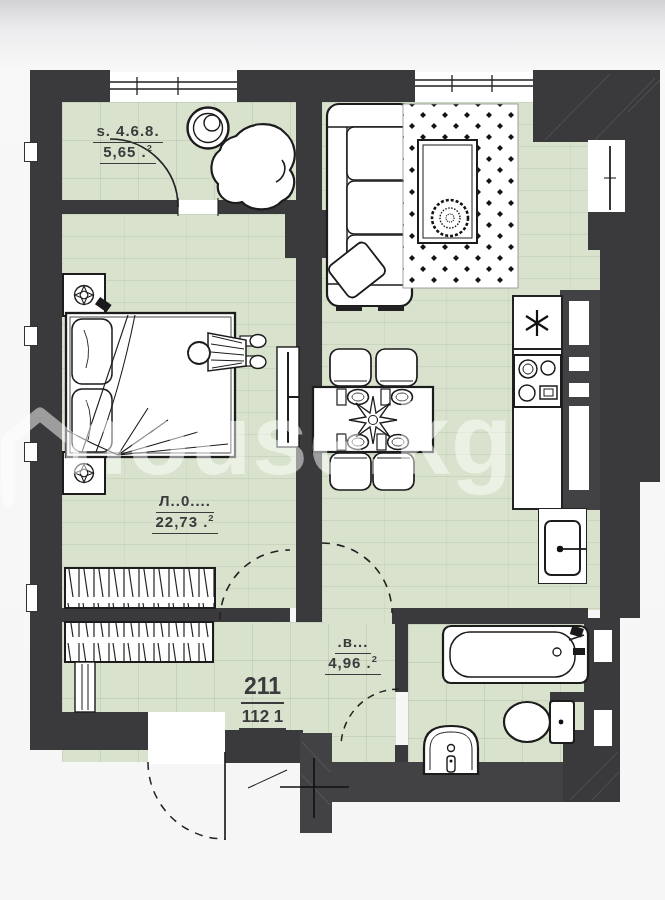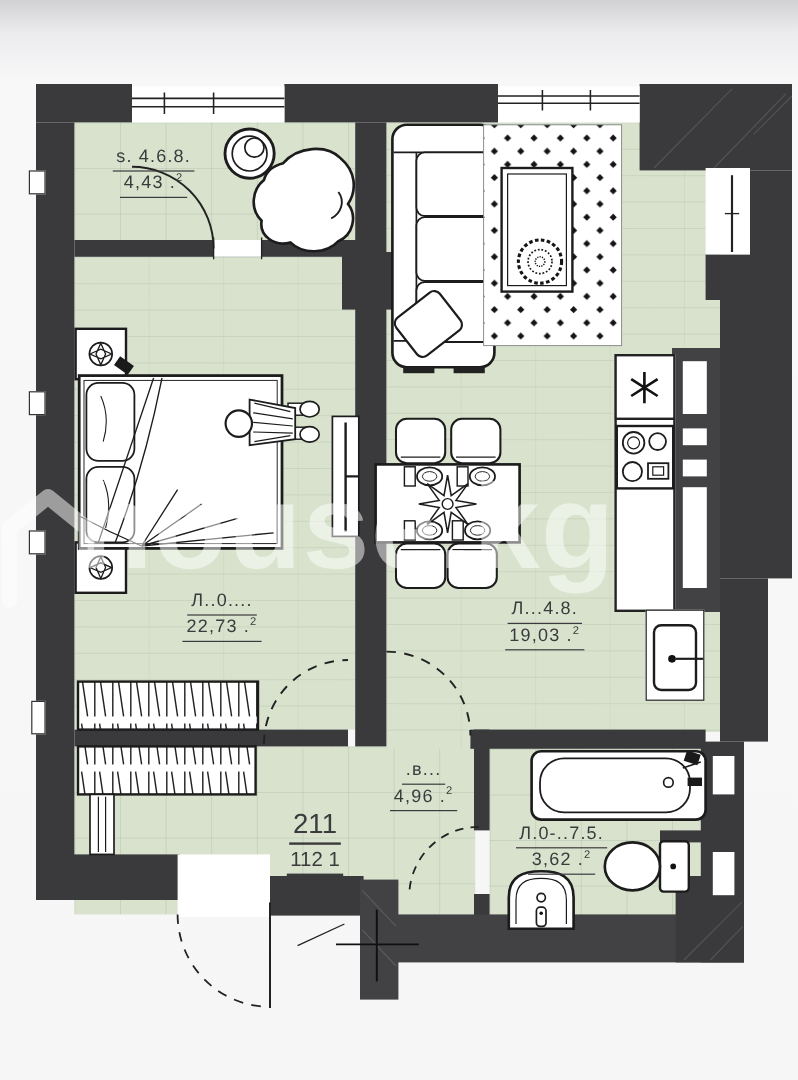--- a/index.html
+++ b/index.html
@@ -14,21 +14,21 @@
     background-size:38px 38px;}
   .plank{background-image:
     linear-gradient(rgba(105,128,95,.13) 1px, transparent 1px),
     linear-gradient(90deg, rgba(105,128,95,.07) 1px, transparent 1px);
     background-size:62px 22px;}
   .wall{position:absolute;background:#3a3a3c;z-index:2;}
   .wall2{position:absolute;background:#424245;z-index:2;}
   .whitebox{position:absolute;background:#ffffff;z-index:3;}
   .counter{position:absolute;background:#fff;border:2px solid #222;box-sizing:border-box;z-index:3;}
   svg.overlay{position:absolute;left:0;top:0;z-index:10;pointer-events:none;}
-  .lbl{position:absolute;z-index:20;color:#3b3b3d;font-weight:normal;text-align:center;line-height:1.25;}
+  .lbl{position:absolute;z-index:20;color:#3b3b3d;font-weight:bold;text-align:center;line-height:1.25;}
   .lbl .ln{display:inline-block;border-bottom:1.6px solid #3b3b3d;padding:0 3px 1px 3px;white-space:nowrap;}
   .lbl sup{font-size:.62em;vertical-align:super;}
   .rm{font-size:15px;letter-spacing:1px;}
   .apt{z-index:20;}
   .apt .a1{font-size:23px;}
   .apt .a2{font-size:17px;}
   .apt .a3{font-size:28px;}
   .apt .ln{border-bottom-width:2.2px;margin-top:2px;}
   #wm{position:absolute;left:0;top:382px;width:528px;height:130px;z-index:30;pointer-events:none;
       color:rgba(255,255,255,0.5);overflow:visible;white-space:nowrap;}
@@ -318,37 +318,29 @@
     <g stroke="#222" stroke-width="1.5" fill="none" stroke-dasharray="8,7">
       <path d="M148,762 A77,77 0 0 0 225,839"></path>
     </g>
     <g stroke="#101010" stroke-width="1.6" fill="none">
       <path d="M280,787 H349 M314,758 V818"></path>
     </g>
   </svg>
 
   <div class="lbl rm" style="left:78px;top:122px;width:100px">
     <span class="ln">s. 4.6.8.</span><br>
-    <span class="ln"><span>4,43 .</span><sup>2</sup></span>
+    <span class="ln"><span>5,65 .</span><sup>2</sup></span>
   </div>
   <div class="lbl rm" style="left:130px;top:492px;width:110px">
     <span class="ln">Л..0....</span><br>
     <span class="ln"><span>22,73 .</span><sup>2</sup></span>
   </div>
-  <div class="lbl rm" style="left:398px;top:499px;width:112px">
-    <span class="ln">Л...4.8.</span><br>
-    <span class="ln"><span>19,03 .</span><sup>2</sup></span>
-  </div>
   <div class="lbl rm" style="left:305px;top:633px;width:96px">
     <span class="ln">.в...</span><br>
     <span class="ln"><span>4,96 .</span><sup>2</sup></span>
-  </div>
-  <div class="lbl rm" style="left:412px;top:686px;width:112px">
-    <span class="ln">Л.0-..7.5.</span><br>
-    <span class="ln"><span>3,62 .</span><sup>2</sup></span>
   </div>
 
   <div class="lbl apt" style="left:190px;top:670px;width:145px">
     <span class="ln a1">211</span><br>
     <span class="ln a2">112 1</span><br>
   </div>
 
   <div id="wm">
     <svg width="90" height="120" style="position:absolute;left:-6px;top:6px">
       <path d="M14,112 V52 L46,26 L78,52 V68" fill="none" stroke="rgba(255,255,255,0.5)" stroke-width="13" stroke-linejoin="round" stroke-linecap="round"></path>

